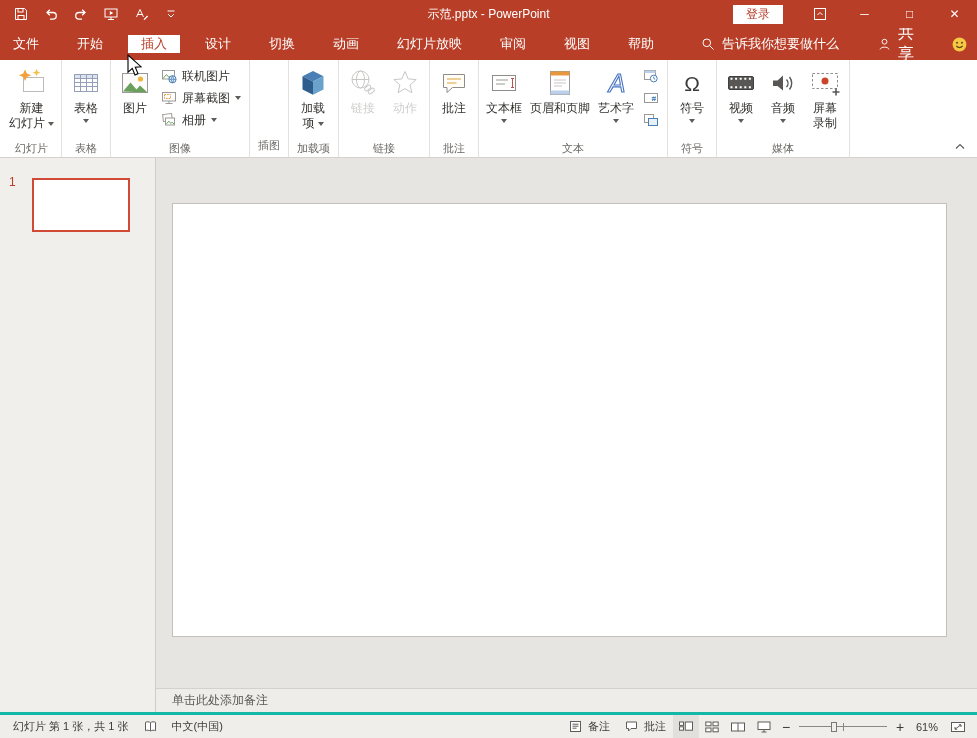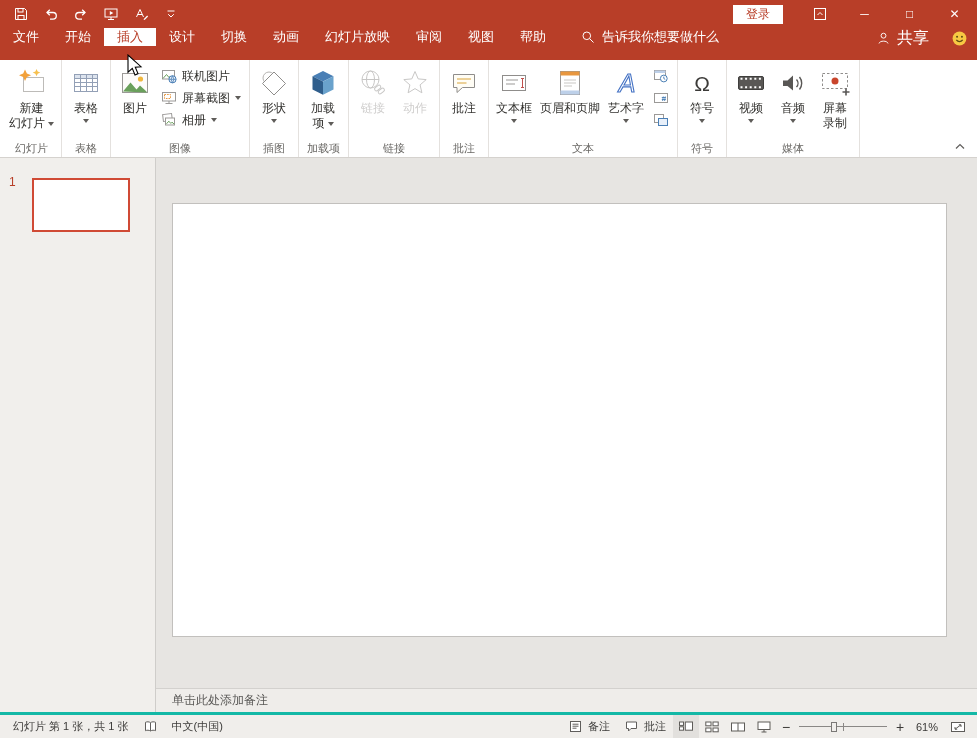--- a/index.html
+++ b/index.html
@@ -15,21 +15,21 @@
   
   .titlebar{height:28px;background:var(--red);display:flex;align-items:center;position:relative;color:#fff;}
   .qat{display:flex;align-items:center;height:100%;padding-left:6px;}
   .qbtn{width:30px;height:100%;display:flex;align-items:center;justify-content:center;}
   .title-text{position:absolute;left:220px;right:220px;text-align:center;font-size:12px;color:#fff;white-space:nowrap;pointer-events:none;}
   .tb-right{position:absolute;right:0;top:0;height:100%;display:flex;align-items:center;}
   .signin-btn{background:#fff;color:var(--red);font-size:12px;line-height:19px;height:19px;padding:0 13px;margin-right:14px;cursor:default;}
   .winbtn{width:45px;height:28px;display:flex;align-items:center;justify-content:center;color:#fff;font-size:12px;}
 
   
-  .tabrow{height:32px;background:var(--red);display:flex;align-items:flex-start;color:#fff;}
+  .tabrow{height:32px;background:var(--red);display:flex;align-items:center;color:#fff;gap:12px;}
   .tab{padding:0 13px;display:flex;align-items:center;font-size:13px;white-space:nowrap;}
   .tab.active{background:#fff;color:var(--red);}
   .tellme{display:flex;align-items:center;gap:7px;padding:0 14px;margin-left:8px;font-size:13px;white-space:nowrap;}
   .tab-right{margin-left:auto;display:flex;align-items:stretch;}
   .share-btn{display:flex;align-items:center;gap:6px;padding:0 12px;font-size:16px;}
   .smiley-btn{width:36px;display:flex;align-items:center;justify-content:center;}
 
   
   .ribbon{height:98px;background:#fff;border-bottom:1px solid #D5D2CE;display:flex;align-items:stretch;padding-left:2px;position:relative;}
   .rgroup{display:flex;flex-direction:column;border-right:1px solid #E4E1DE;}
@@ -124,20 +124,21 @@
       </div>
       <div class="qbtn">
         <span>
             <svg width="16" height="16" viewBox="0 0 16 16">
               <path d="M4.5 5h7" stroke="#fff"></path>
               <path d="M5.2 8.2L8 11l2.8-2.8" stroke="#fff" fill="none"></path>
             </svg>
           </span>
       </div>
     </div>
+    <div class="title-text">示范.pptx - PowerPoint</div>
     <div class="tb-right">
       <div class="signin-btn">登录</div>
       <div class="winbtn">
         <span>
             <svg width="16" height="16" viewBox="0 0 16 16">
               <rect x="2.5" y="2.5" width="11" height="11" fill="none" stroke="#fff"></rect>
               <path d="M5.5 9L8 6.5 10.5 9" fill="none" stroke="#fff"></path>
             </svg>
           </span>
       </div>
@@ -277,32 +278,20 @@
             <span>相册</span>
             <span class="dd"></span>
           </div>
         </div>
       </div>
       <div class="rg-label">图像</div>
     </div>
 
     <div class="rgroup">
       <div class="rg-body">
-        <div class="bigbtn">
-          <span class="bicon">
-              <svg width="32" height="32" viewBox="0 0 32 32">
-                <circle cx="11" cy="11" r="6" fill="#fff" stroke="#B5B3B1"></circle>
-                <path d="M16 5L27.5 16.5 16 28 4.5 16.5z" fill="#fff" stroke="#8F8D8B"></path>
-              </svg>
-            </span>
-          <span>形状</span>
-          <span class="ddrow">
-              <span class="dd"></span>
-            </span>
-        </div>
       </div>
       <div class="rg-label">插图</div>
     </div>
 
     <div class="rgroup">
       <div class="rg-body">
         <div class="bigbtn">
           <span class="bicon">
               <svg width="32" height="32" viewBox="0 0 32 32">
                 <path d="M16 4l10.5 5.2L16 14.5 5.5 9.2z" fill="#4A7FB5"></path>

